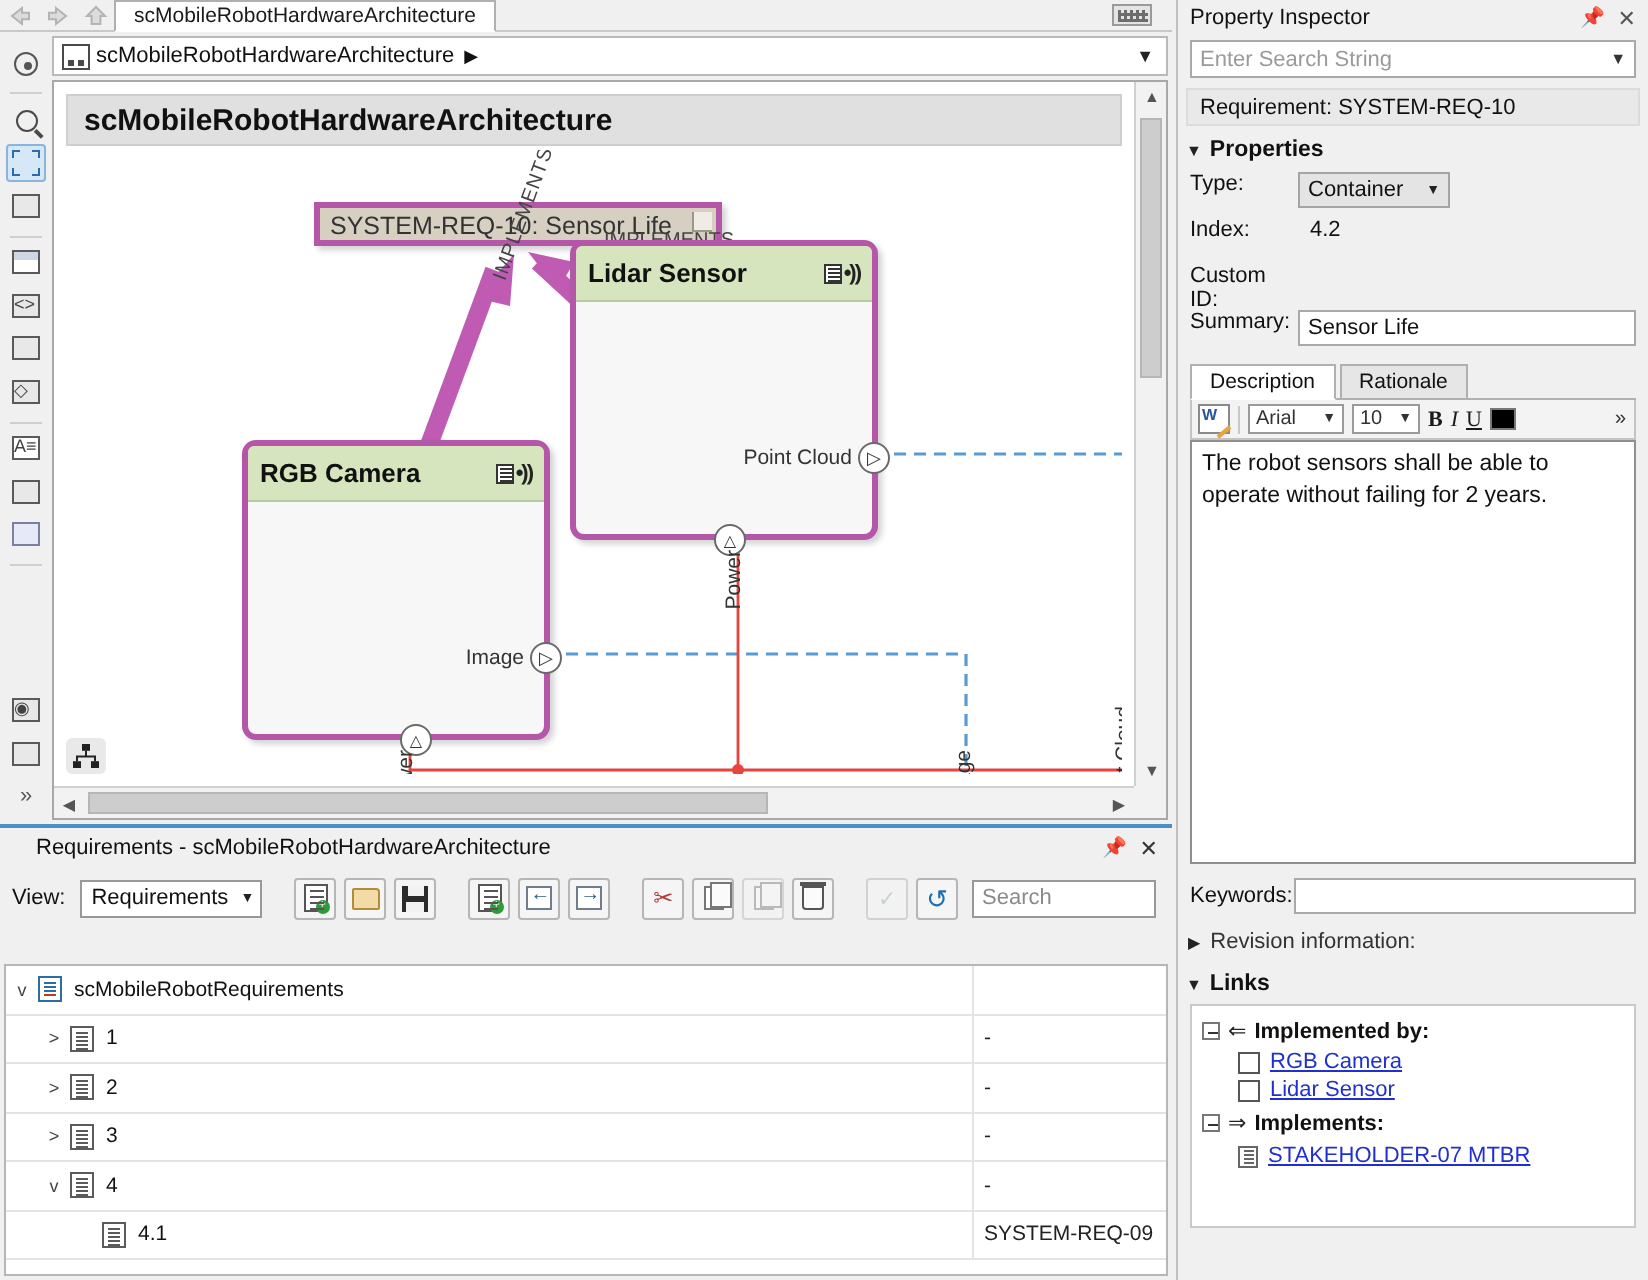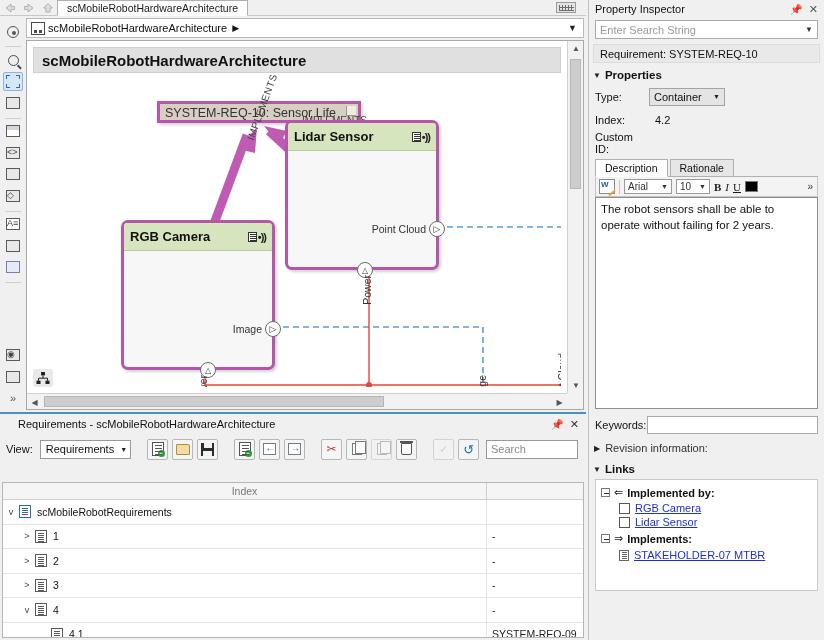--- a/index.html
+++ b/index.html
@@ -309,21 +309,21 @@
   #pi-subject {
     margin:5px 4px 0 4px; height:19px; background:#e9e9e9; border:1px solid #dcdcdc;
     display:flex;align-items:center;padding-left:6px; font-size:11px;color:#111;
   }
   .pi-section {
     margin:6px 0 0 4px; display:flex; align-items:center; gap:4px;
     font-size:11.5px; font-weight:bold; color:#111;
   }
   .tri { font-size:8px; color:#222; }
   .pi-rows { margin:5px 6px 0 6px; }
-  .pi-row { display:flex; align-items:center; height:21px; margin-bottom:2px; }
+  .pi-row { display:flex; align-items:flex-start; height:21px; margin-bottom:2px; }
   .pi-row .k { width:54px; font-size:11px; color:#111; }
   .pi-row .v { font-size:11px; color:#111; }
   .pi-input {
     flex:1; height:18px; background:#fff; border:1px solid #a9a9a9;
     display:flex; align-items:center; padding-left:4px; font-size:11px; color:#111;
   }
   .pi-combo {
     width:76px; height:18px; background:#e4e4e4; border:1px solid #a4a4a4;
     display:flex; align-items:center; padding-left:4px; font-size:11px; color:#111;
   }
@@ -619,24 +619,20 @@
         <div class="tbtn" style="opacity:.5">
             <span class="ic-check">✓</span>
           </div>
         <div class="tbtn">
             <span class="ic-refresh">↺</span>
           </div>
         <div class="search-box">Search</div>
       </div>
 
       <div id="req-table">
-        <div class="thead">
-          <div class="c1">Index</div>
-          <div class="c2"></div>
-        </div>
 
         <div class="trow">
           <div class="cidx">
             <span class="expander">v</span>
             <span class="rowicon root"></span>
             <span class="rlabel">scMobileRobotRequirements</span>
           </div>
           <div class="cid"></div>
         </div>
 
@@ -715,20 +711,24 @@
           <span>Container</span>
           <span class="ca">▼</span>
         </div>
       </div>
       <div class="pi-row">
         <span class="k">Index:</span>
         <span class="v" style="margin-left:6px">4.2</span>
       </div>
       <div class="pi-row">
         <span class="k">Custom ID:</span>
+      </div>
+      <div class="pi-row">
+        <span class="k">Summary:</span>
+        <div class="pi-input">Sensor Life</div>
       </div>
     </div>
 
     <div id="pi-tabs">
       <div class="pitab active">Description</div>
       <div class="pitab">Rationale</div>
     </div>
 
     <div id="pi-fmt">
       <span class="fmt-w"></span>

